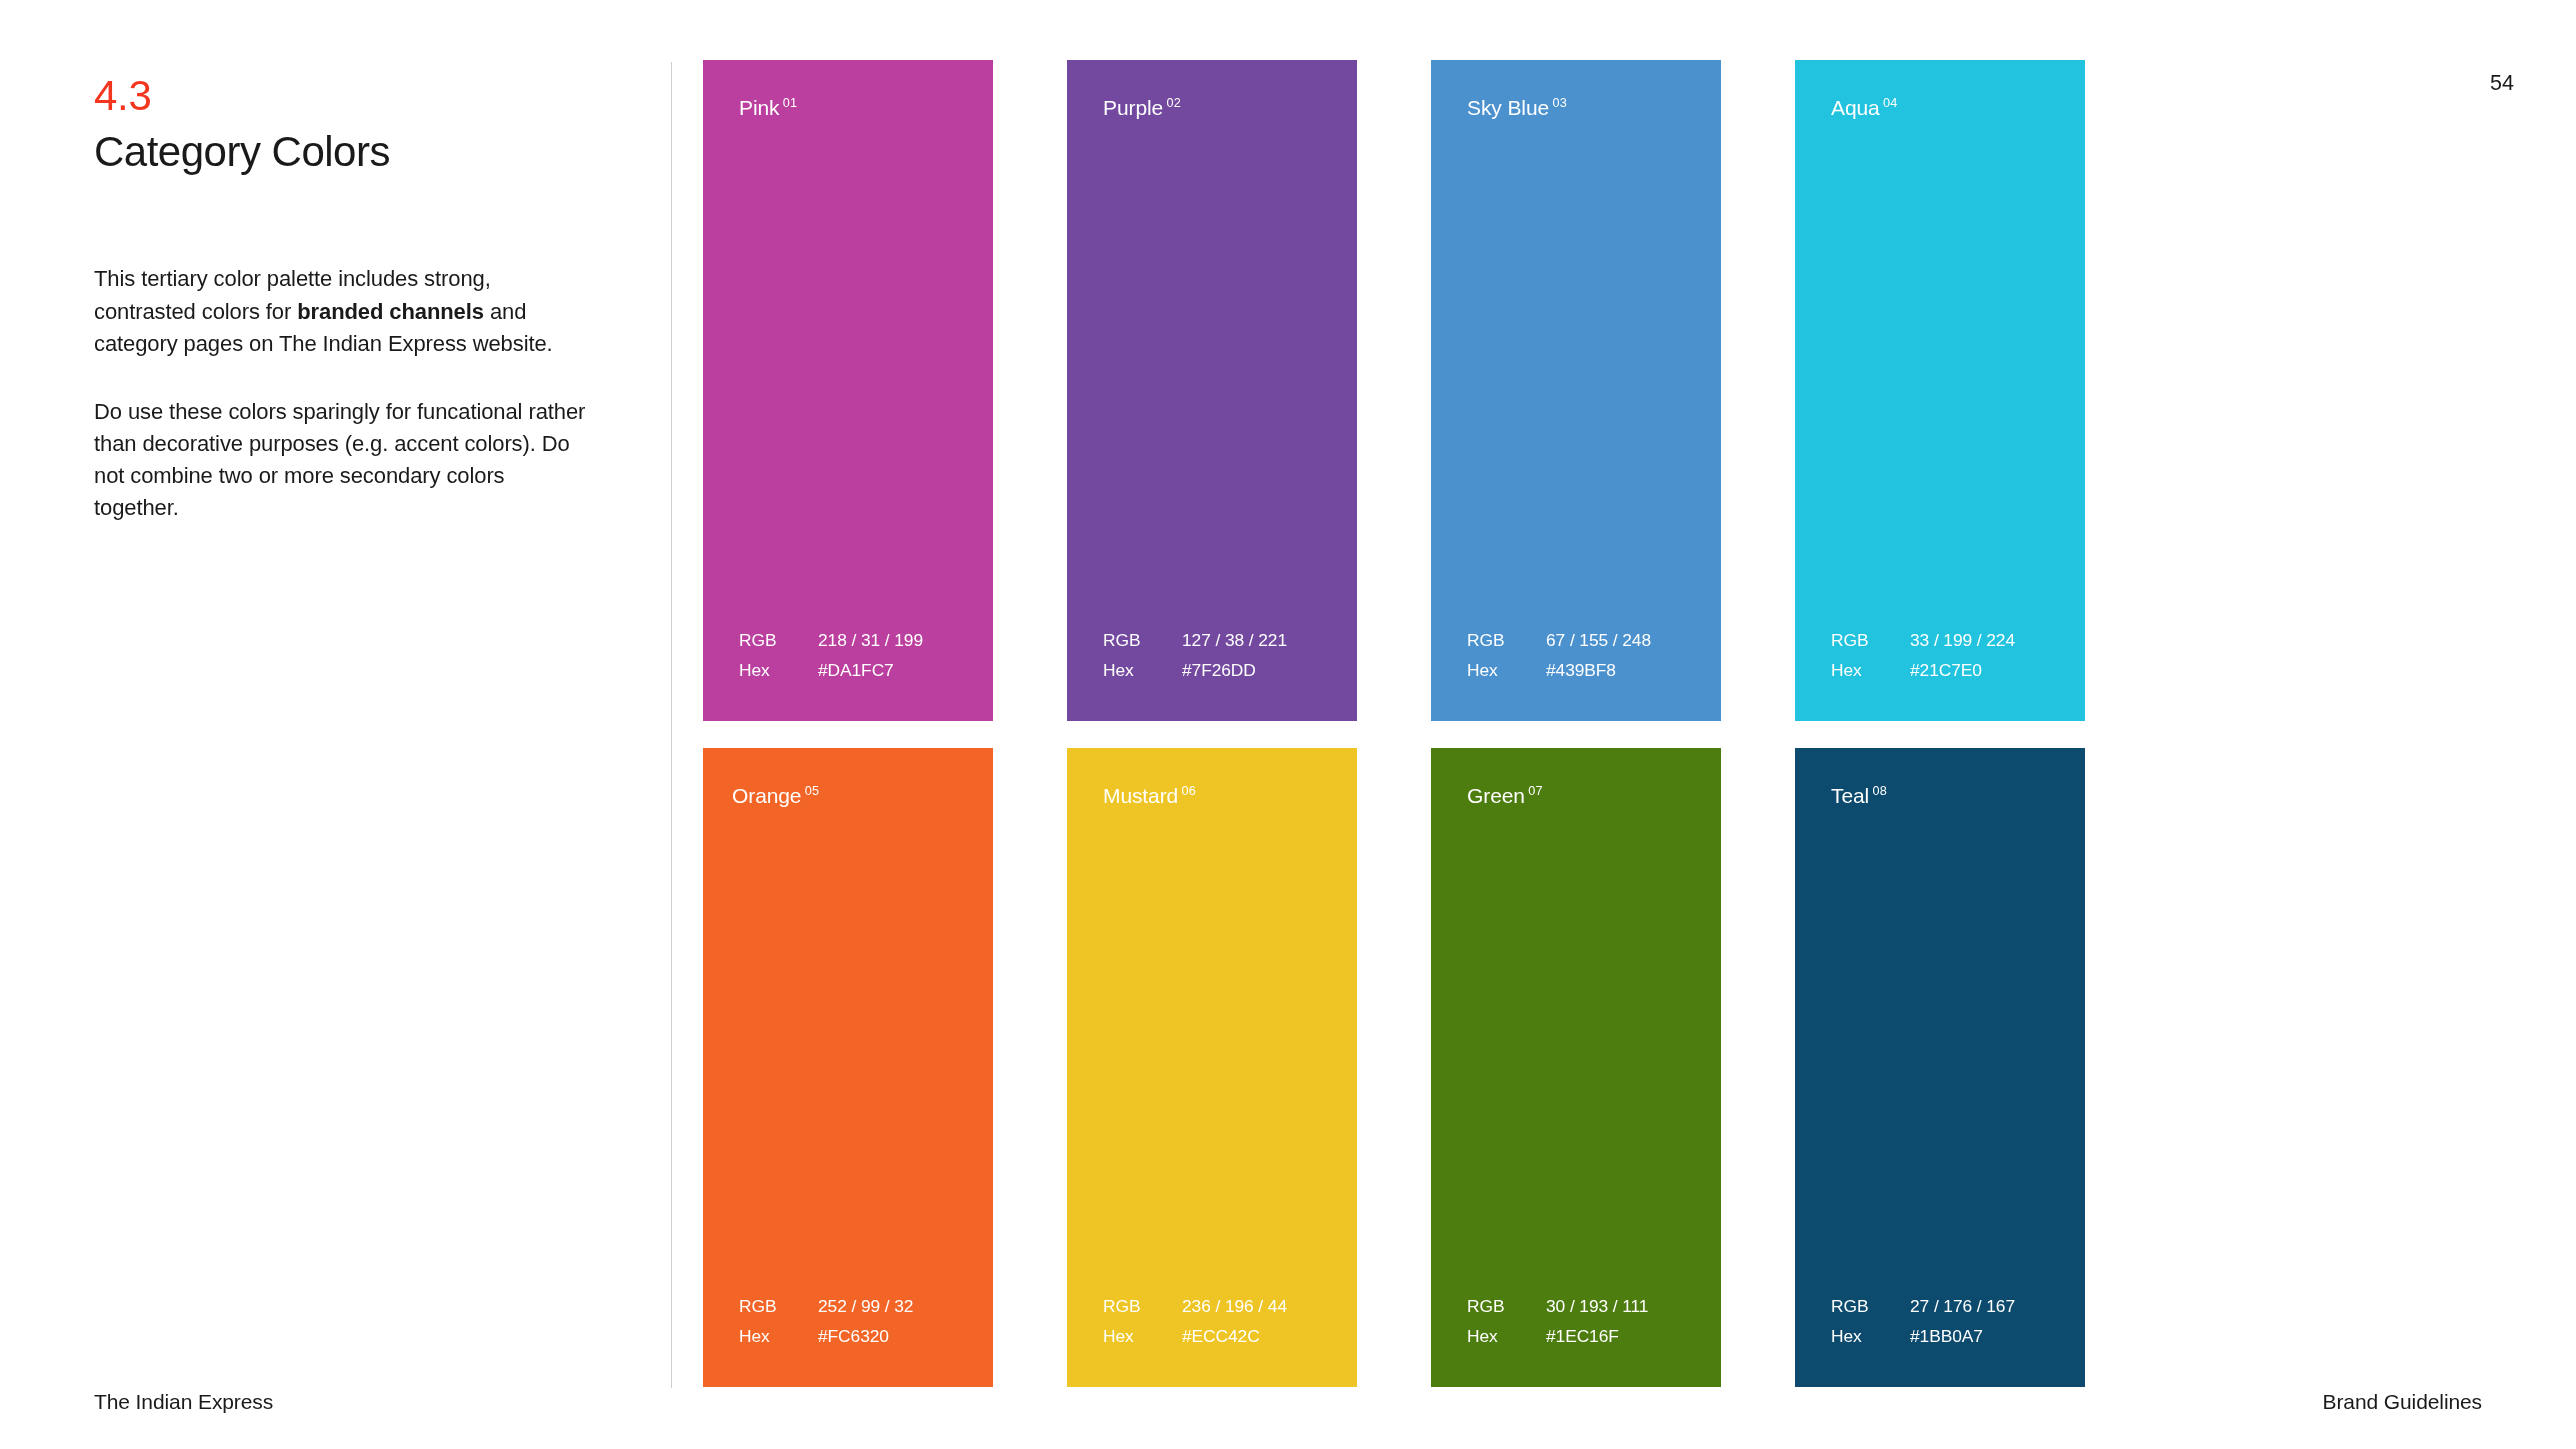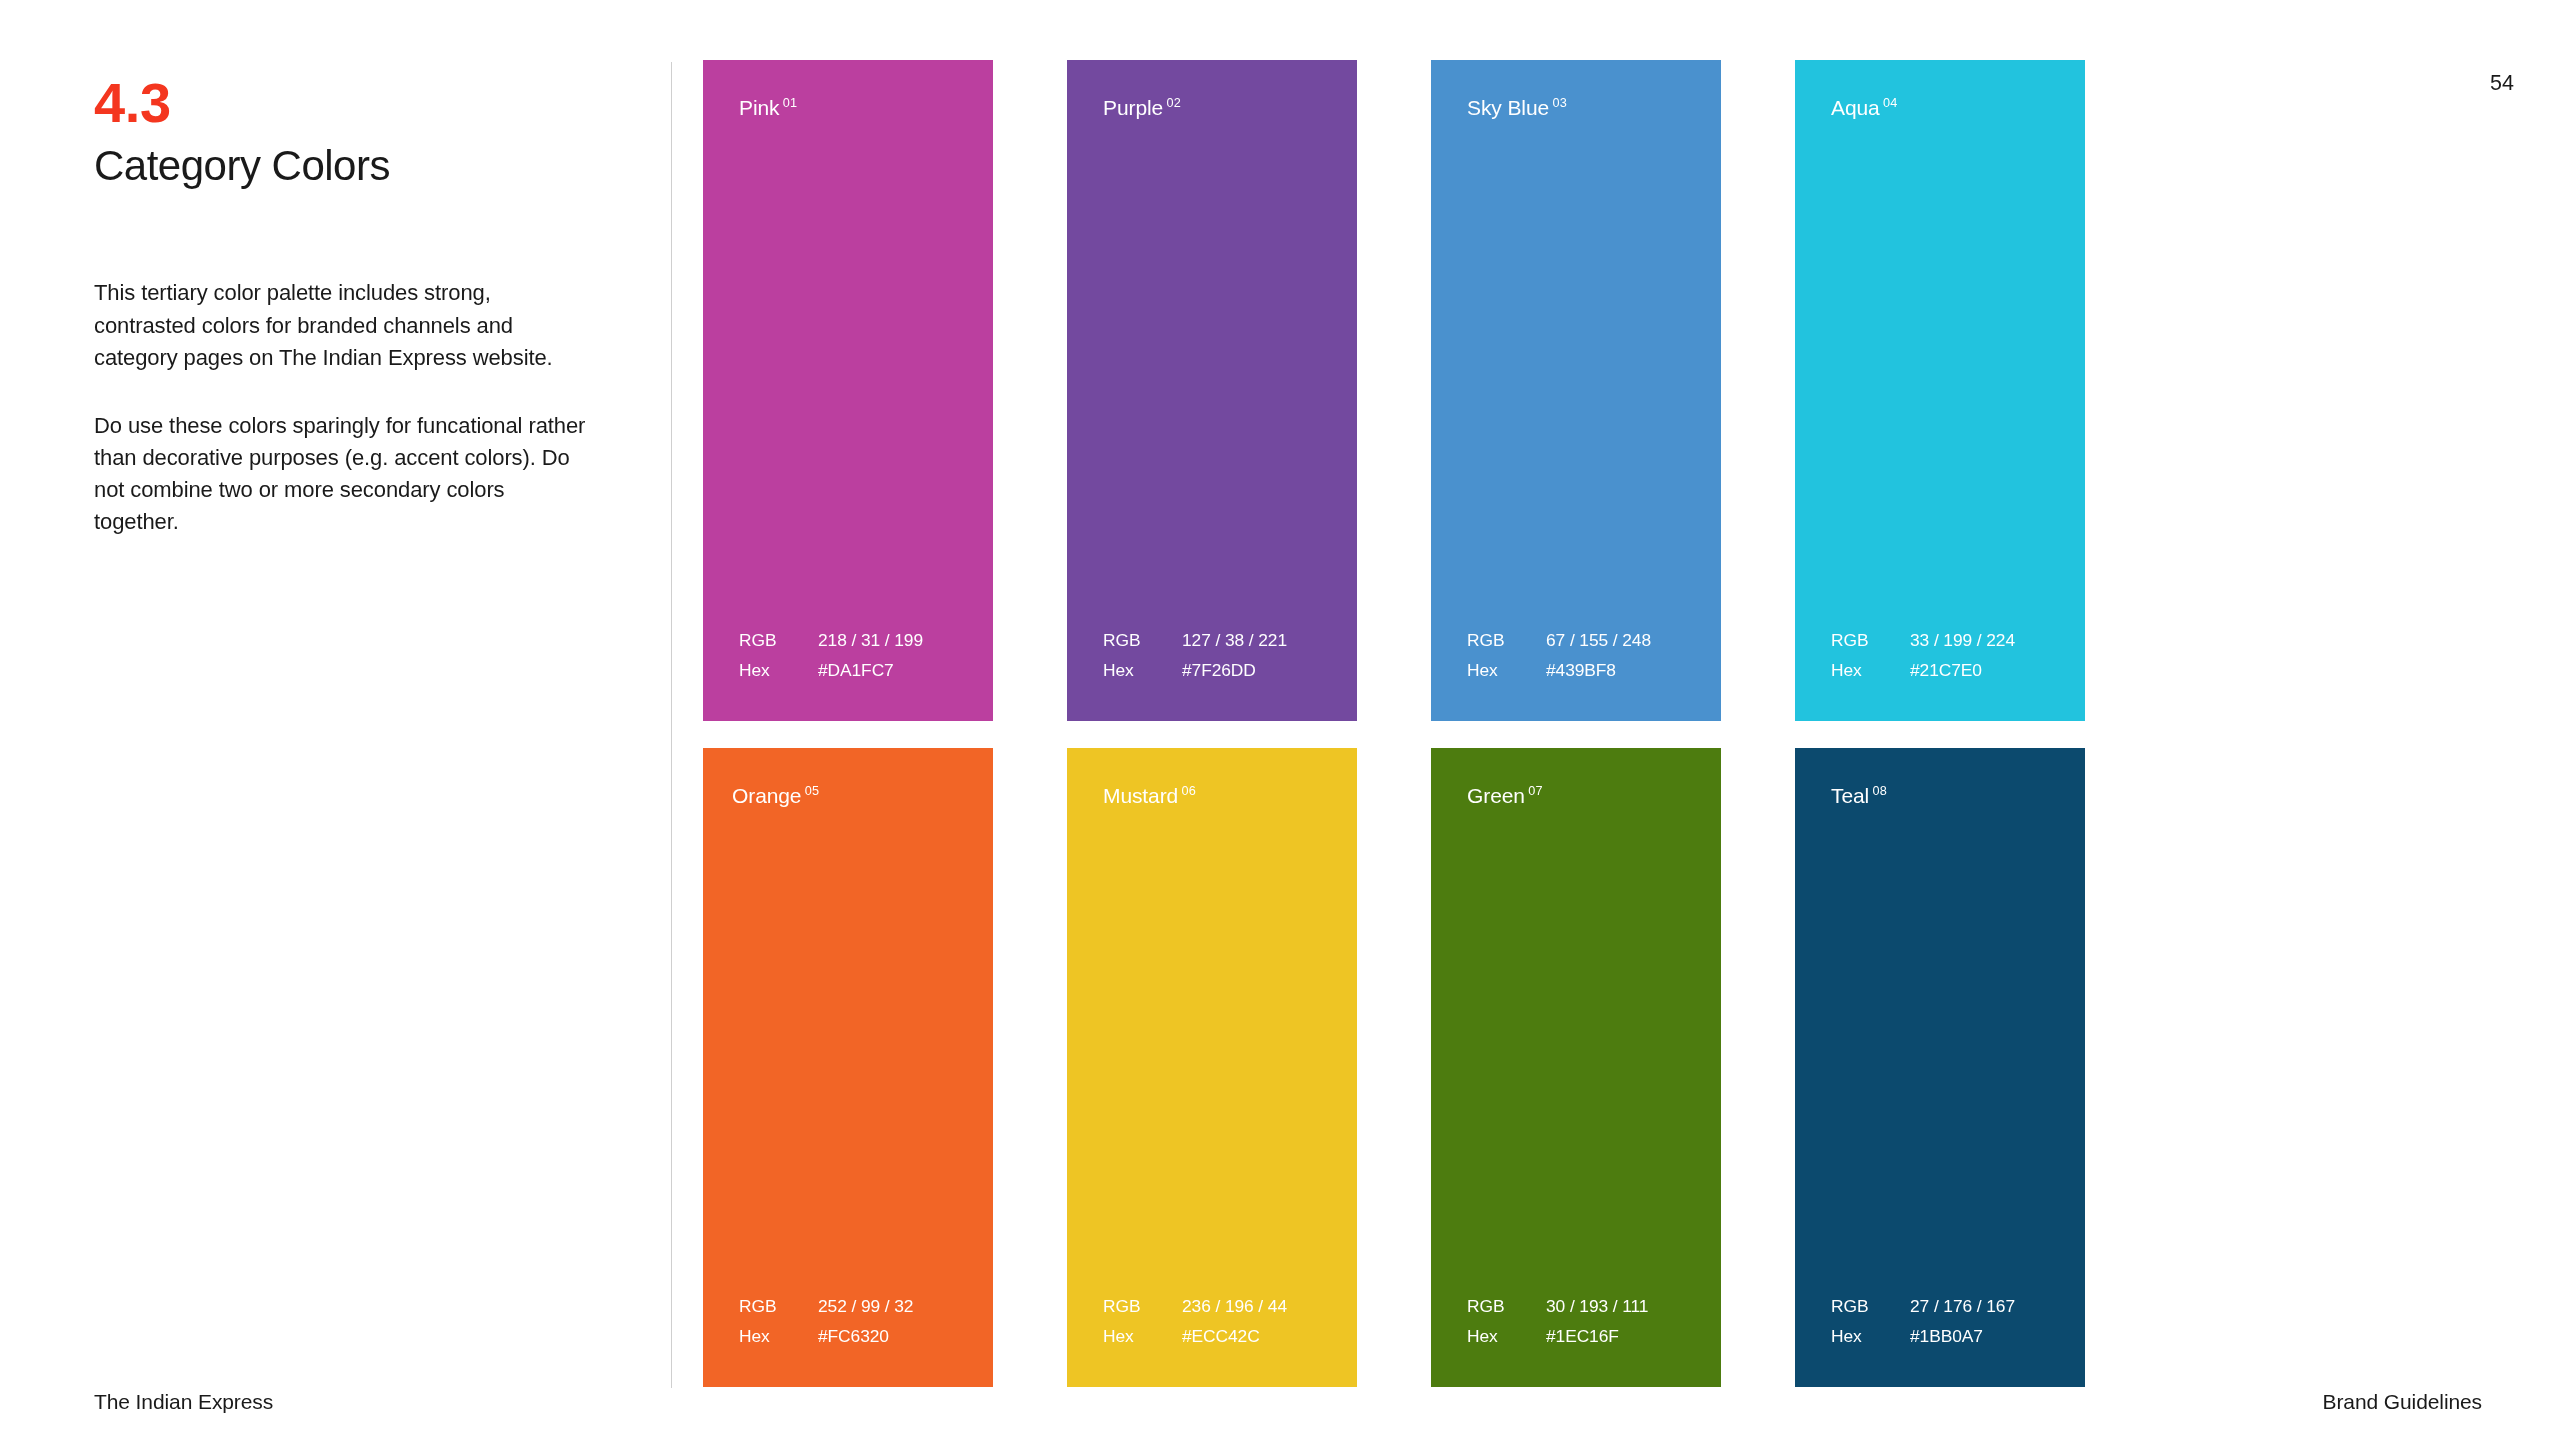--- a/index.html
+++ b/index.html
@@ -13,34 +13,34 @@
 
   
   .page-number {
     position:absolute; top:71px; right:62px;
     font-size:21.5px; color:#1a1a1a; letter-spacing:0.1px;
   }
 
   
   .left-col { position:absolute; left:94px; top:75px; width:510px; }
   .section-number {
-    font-size:56px; font-weight:700; color:#f4361f;
+    font-size:42px; font-weight:400; color:#f4361f;
     line-height:1.0; letter-spacing:-0.3px;
   }
   .section-title {
     margin-top:13.4px;
     font-size:42px; font-weight:400; color:#1a1a1a;
     line-height:1.05; letter-spacing:-0.5px;
   }
   .body-copy { margin-top:89px; width:500px; }
   .body-para {
     font-size:22px; line-height:1.46; color:#1a1a1a; letter-spacing:-0.1px;
   }
   .body-para + .body-para { margin-top:36px; }
-  .body-para b { font-weight:400; }
+  .body-para b { font-weight:700; }
 
   
   .divider {
     position:absolute; left:671px; top:62px;
     width:0.7px; height:1326px; background:#cfcfcf;
   }
 
   
   .swatch-grid {
     position:absolute; left:703px; top:60px;

